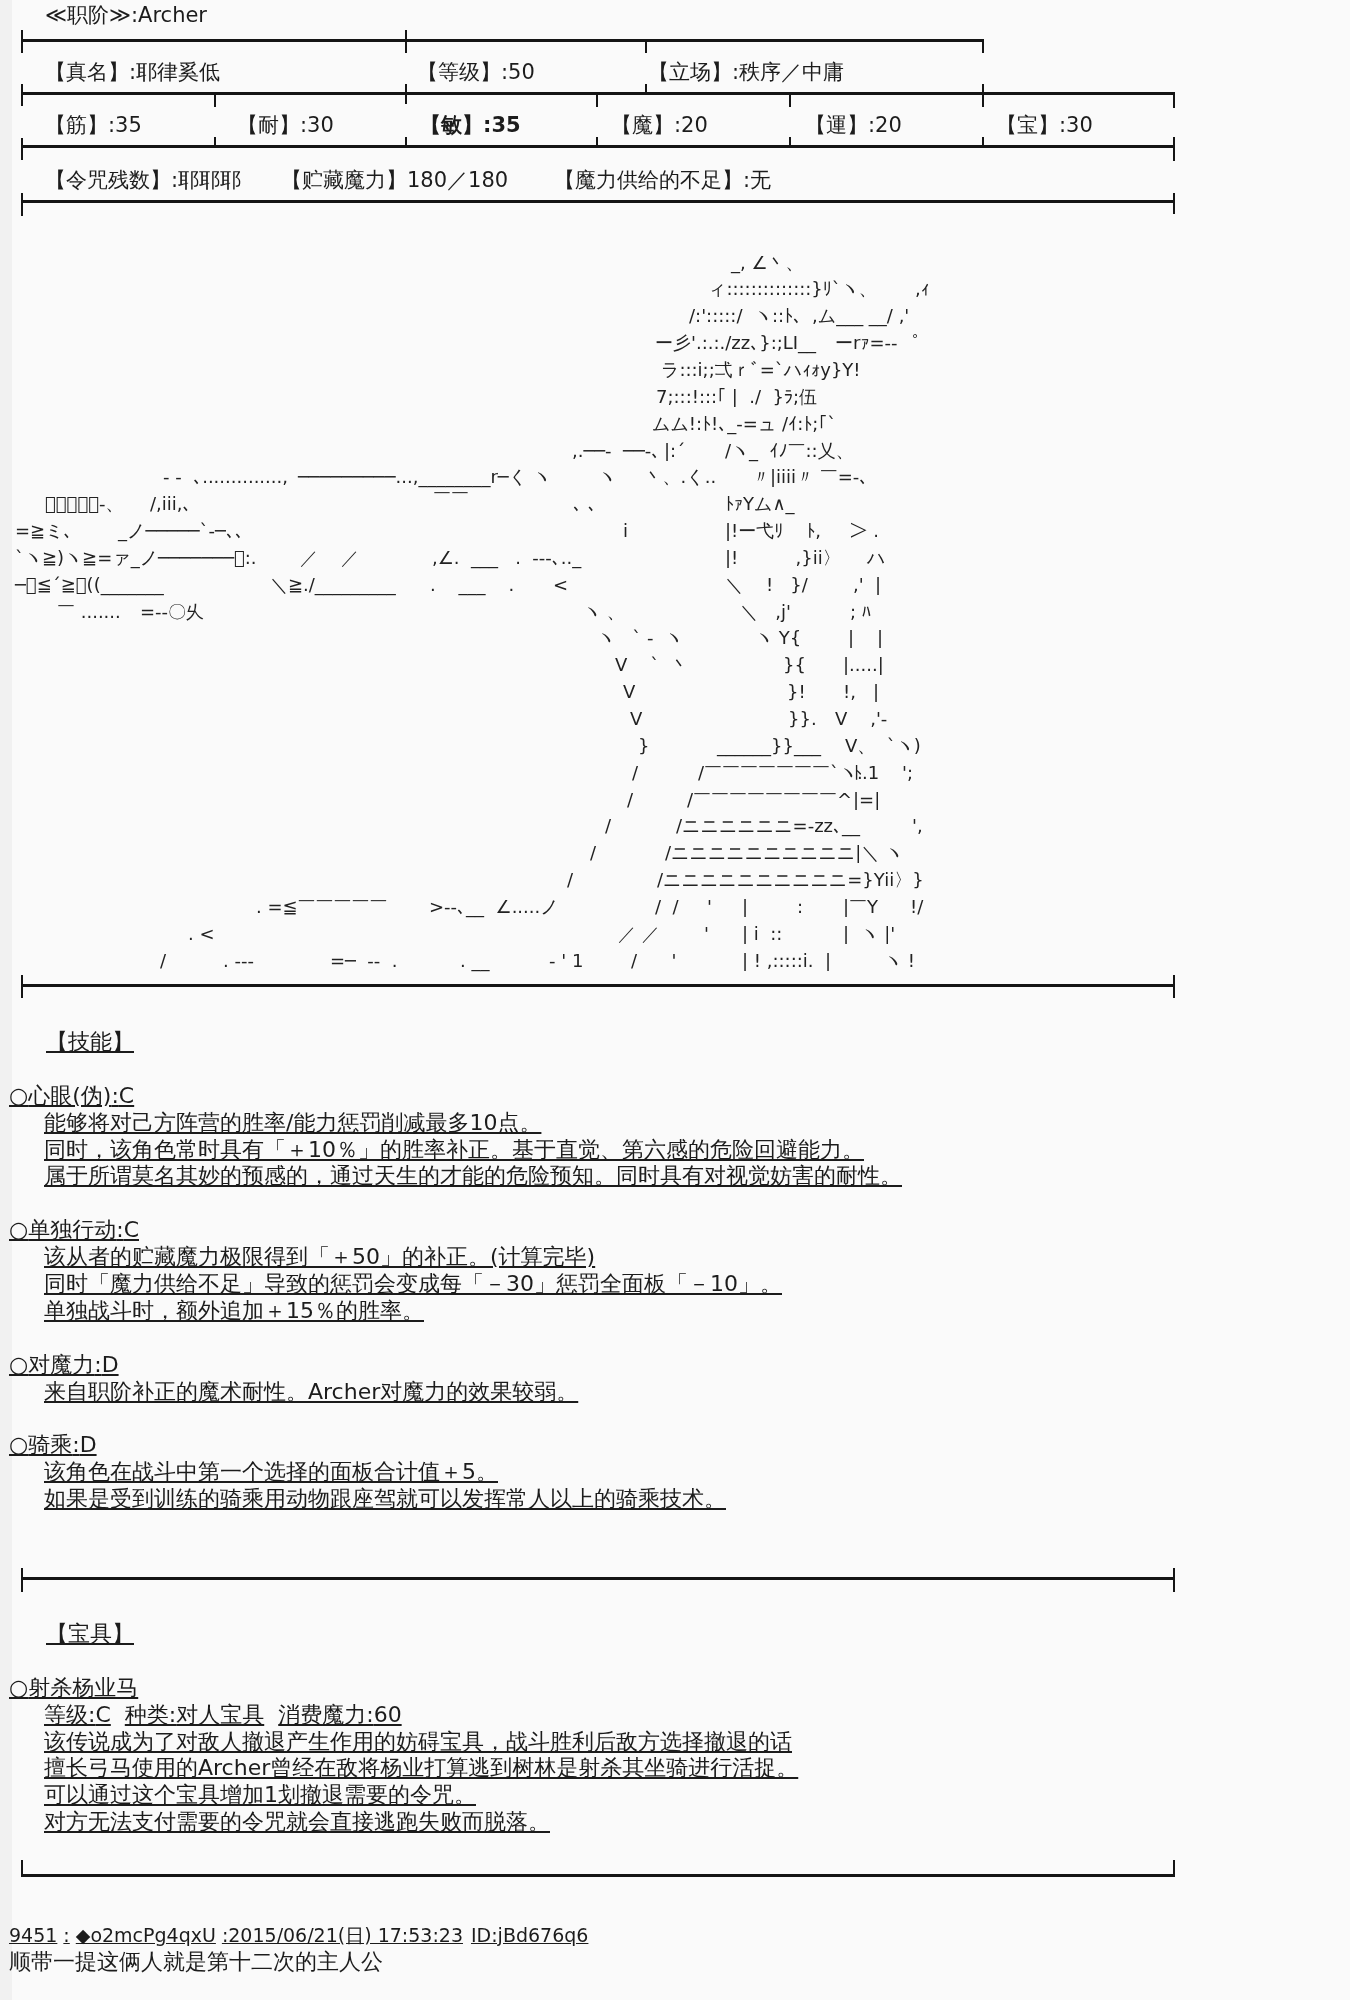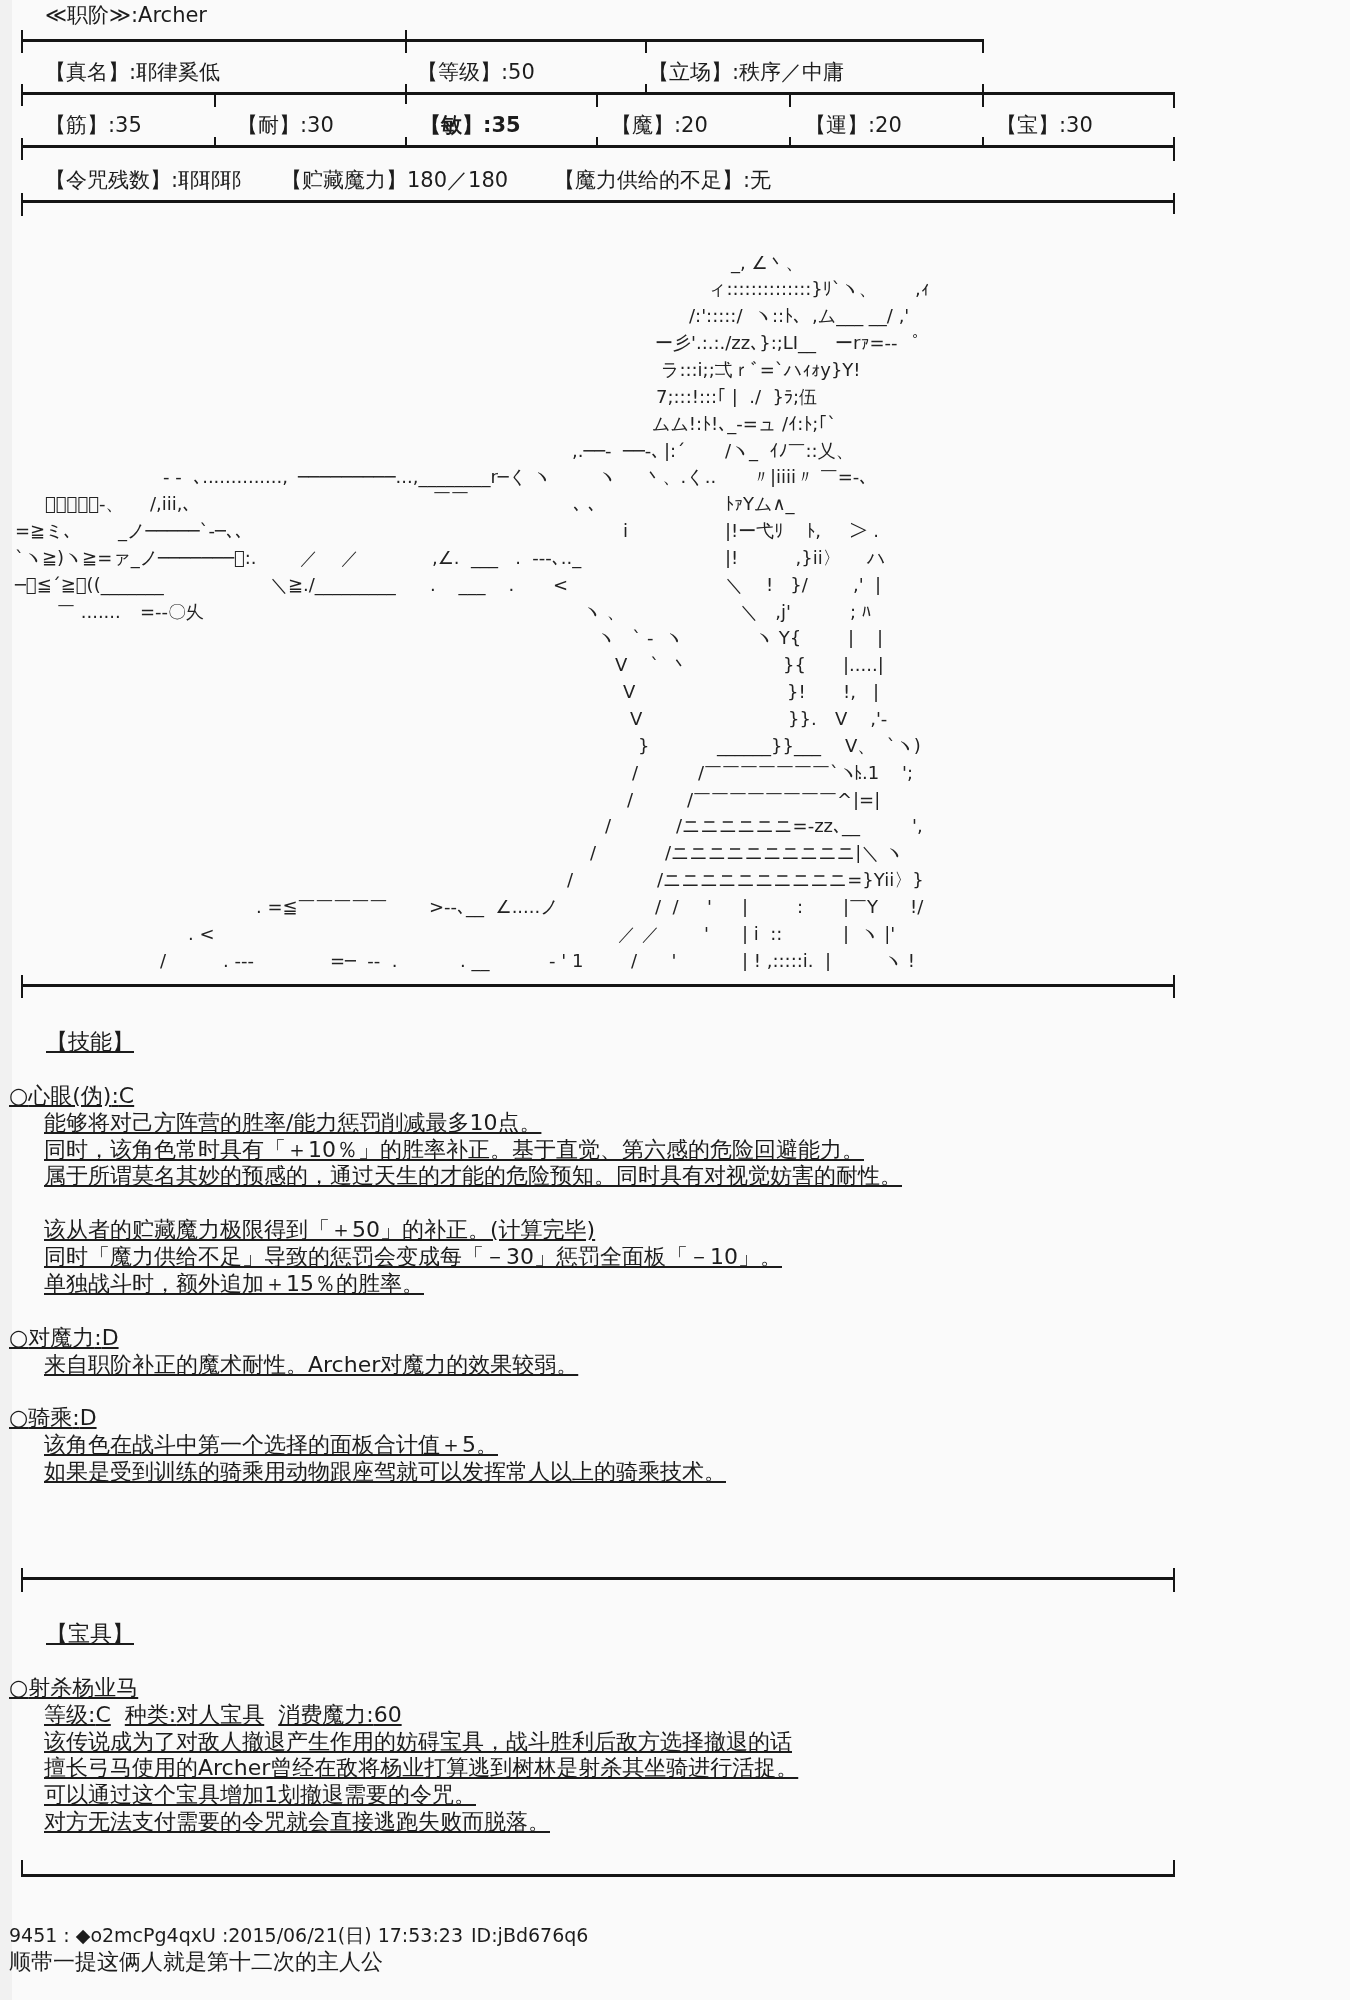--- a/index.html
+++ b/index.html
@@ -177,20 +177,21 @@
 <div class="sec" style="top:1029px;">
   <div class="row head">【技能】</div>
   <div class="row"></div>
 
   <div class="row item"><span>○</span><span>心眼(伪)</span><span>:</span><span>C</span></div>
   <div class="row desc">能够将对己方阵营的胜率/能力惩罚削减最多10点。</div>
   <div class="row desc">同时，该角色常时具有「＋10％」的胜率补正。基于直觉、第六感的危险回避能力。</div>
   <div class="row desc">属于所谓莫名其妙的预感的，通过天生的才能的危险预知。同时具有对视觉妨害的耐性。</div>
   <div class="row"></div>
 
+  <div class="row item"><span>○</span><span>单独行动</span><span>:</span><span>C</span></div>
   <div class="row desc">该从者的贮藏魔力极限得到「＋50」的补正。(计算完毕)</div>
   <div class="row desc">同时「魔力供给不足」导致的惩罚会变成每「－30」惩罚全面板「－10」。</div>
   <div class="row desc">单独战斗时，额外追加＋15％的胜率。</div>
   <div class="row"></div>
 
   <div class="row item"><span>○</span><span>对魔力</span><span>:</span><span>D</span></div>
   <div class="row desc">来自职阶补正的魔术耐性。Archer对魔力的效果较弱。</div>
   <div class="row"></div>
 
   <div class="row item"><span>○</span><span>骑乘</span><span>:</span><span>D</span></div>
@@ -210,14 +211,14 @@
   <div class="row desc">该传说成为了对敌人撤退产生作用的妨碍宝具，战斗胜利后敌方选择撤退的话</div>
   <div class="row desc">擅长弓马使用的Archer曾经在敌将杨业打算逃到树林是射杀其坐骑进行活捉。</div>
   <div class="row desc">可以通过这个宝具增加1划撤退需要的令咒。</div>
   <div class="row desc">对方无法支付需要的令咒就会直接逃跑失败而脱落。</div>
 </div>
 
 <div class="hl" style="left:21px;top:1874px;width:1154px;"></div>
 <div class="vt" style="left:21px;top:1860px;height:17px;"></div>
 <div class="vt" style="left:1173px;top:1860px;height:17px;"></div>
 
-<div class="t foot1" style="left:9px;top:1922px;"><span>9451</span><span style="margin:0 6px;">:</span><span>◆o2mcPg4qxU</span><span style="margin-left:6px;">:2015/06/21(日) 17:53:23</span><span style="margin-left:8px;">ID:jBd676q6</span></div>
+<div class="t foot1" style="left:9px;top:1922px;text-decoration:underline;"><span>9451</span><span style="margin:0 6px;">:</span><span>◆o2mcPg4qxU</span><span style="margin-left:6px;">:2015/06/21(日) 17:53:23</span><span style="margin-left:8px;">ID:jBd676q6</span></div>
 <div class="t foot2" style="left:9px;top:1949px;">顺带一提这俩人就是第十二次的主人公</div>
 
 </body></html>

